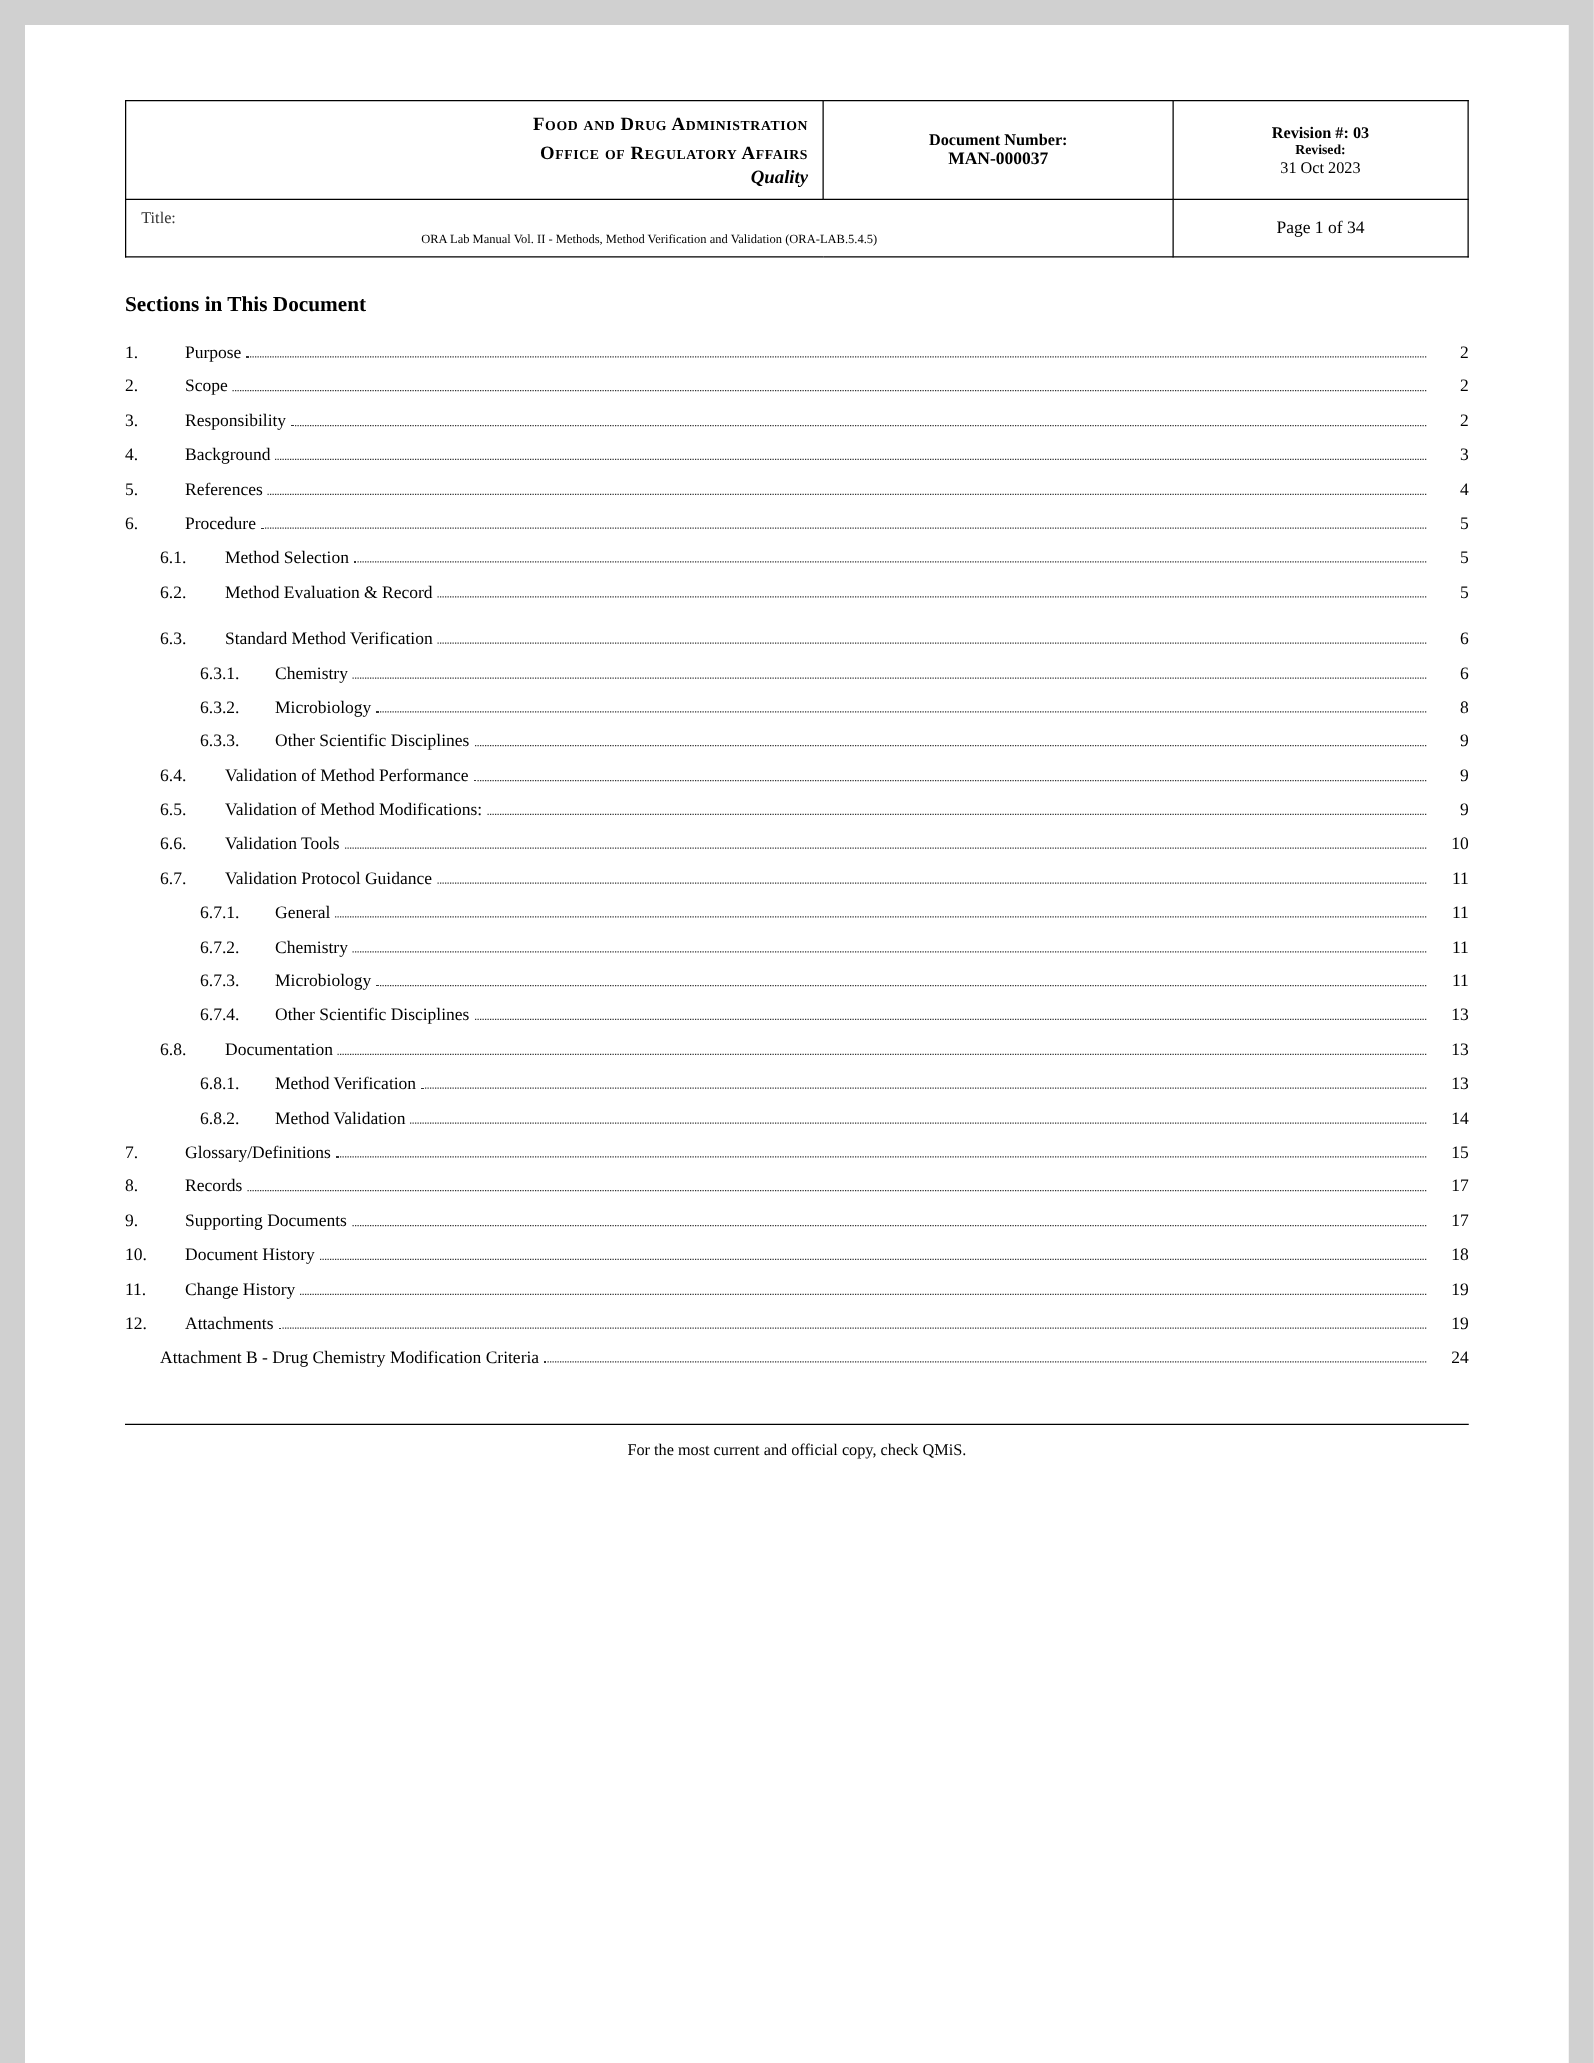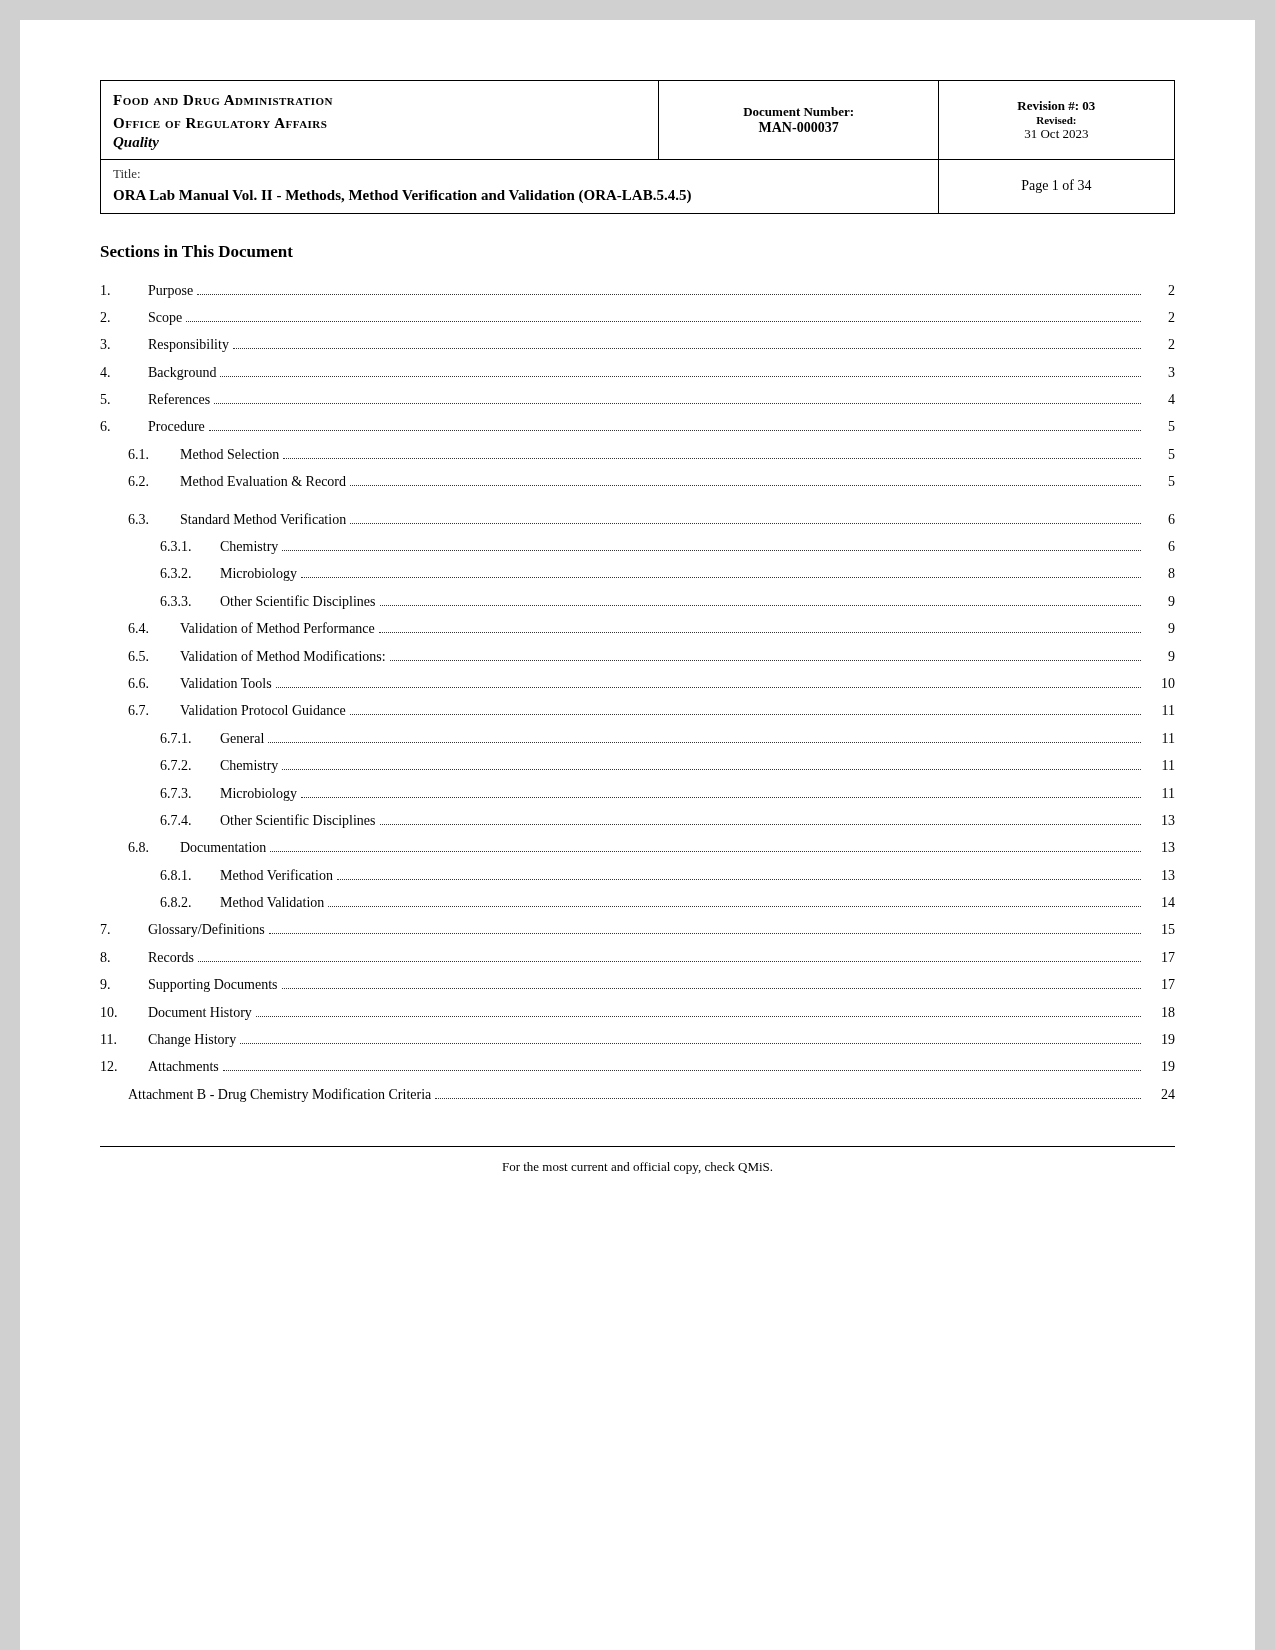--- a/index.html
+++ b/index.html
@@ -29,21 +29,21 @@
       border-collapse: collapse;
       border: 1.5px solid #000;
       margin-bottom: 28px;
     }
     .header-table td {
       border: 1.5px solid #000;
       padding: 8px 12px;
       vertical-align: middle;
     }
     .header-left {
-      text-align: left;
+      text-align: right;
       width: 52%;
     }
     .header-left .org-name {
       font-size: 15px;
       font-weight: bold;
       font-variant: small-caps;
       letter-spacing: 0.5px;
       line-height: 1.5;
     }
     .header-left .quality {
@@ -80,23 +80,23 @@
       font-size: 13px;
     }
     .title-row td {
       padding: 6px 12px;
     }
     .title-label {
       font-size: 13px;
       color: #333;
     }
     .title-text {
-      font-size: 15px;
-      font-weight: bold;
-      text-align: left;
+      font-size: 10px;
+      font-weight: normal;
+      text-align: center;
       line-height: 1.5;
       margin-top: 2px;
     }
     .title-cell {
       width: 78%;
     }
     .page-info-cell {
       text-align: center;
       vertical-align: middle;
       font-size: 14px;

